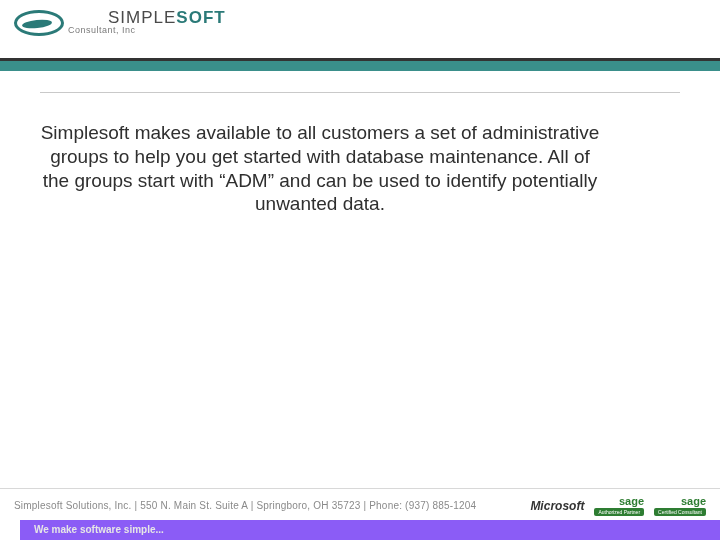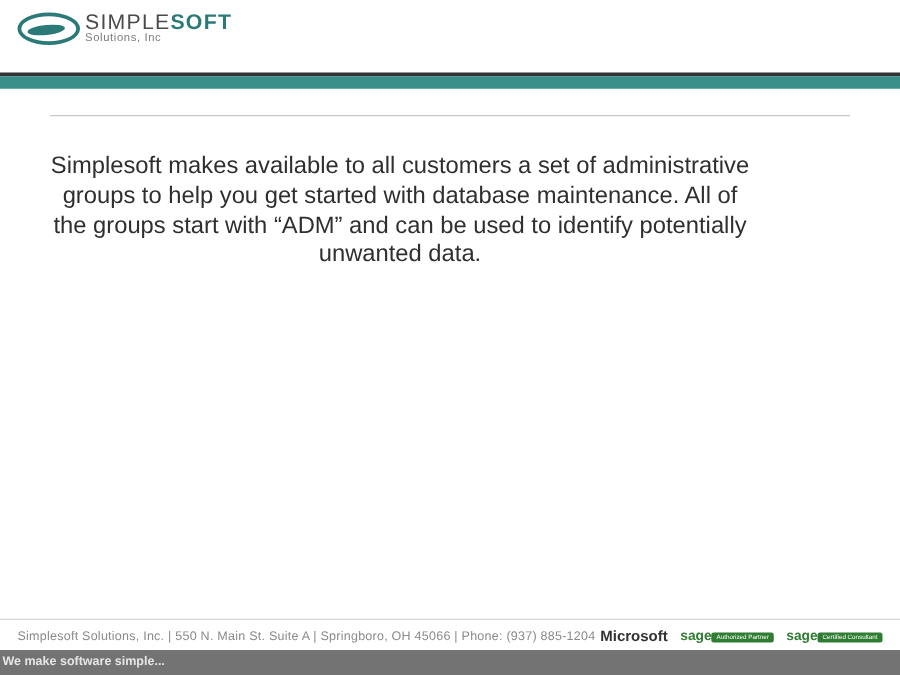--- a/index.html
+++ b/index.html
@@ -50,20 +50,21 @@
     transform: rotate(-6deg);
   }
   .logo-text {
     line-height: 1;
   }
   .logo-main {
     font-size: 17px;
     letter-spacing: 1px;
     color: #4a4a4a;
     font-weight: 400;
+    margin-left: 40px;
   }
   .logo-main b {
     color: #2b7a78;
     font-weight: 700;
   }
   .logo-sub {
     font-size: 9px;
     color: #7a7a7a;
     letter-spacing: 0.5px;
   }
@@ -123,76 +124,78 @@
     letter-spacing: 0.2px;
   }
   .footer-logos {
     display: flex;
     align-items: center;
     gap: 10px;
   }
   .ms-logo {
     font-size: 12px;
     font-weight: 700;
+    font-style: italic;
     color: #333;
   }
   .sage-badge {
     display: flex;
-    flex-direction: row;
-    align-items: center;
+    flex-direction: column;
+    align-items: flex-end;
   }
   .sage-name {
     font-size: 11px;
     font-weight: 700;
     color: #2e7d32;
   }
   .sage-tag {
     font-size: 5px;
     background: #2e7d32;
     color: #fff;
     padding: 1px 4px;
     border-radius: 2px;
     margin-top: 1px;
   }
   .footer-bar {
-    background: #737373;
+    background: #8b5cf6;
     color: #e6e6e6;
     font-size: 10px;
     font-weight: 700;
-    padding: 4px 14px 5px 2px;
+    padding: 4px 14px 5px 14px;
+    margin-left: 20px;
   }
 </style>
 </head>
 <body>
 
 <div class="header">
   <div class="logo">
     <div class="logo-mark">
       <div class="logo-oval"></div>
       <div class="logo-swoosh"></div>
     </div>
     <div class="logo-text">
       <div class="logo-main">
         <span>SIMPLE</span><b>SOFT</b>
       </div>
-      <div class="logo-sub">Solutions, Inc</div>
+      <div class="logo-sub">Consultant, Inc</div>
     </div>
   </div>
   <div class="rule-dark"></div>
   <div class="rule-teal"></div>
 </div>
 
 <div class="content">
   <div class="title-underline"></div>
   <div class="body-text">Simplesoft makes available to all customers a set of administrative groups to help you get started with database maintenance.  All of the groups start with “ADM” and can be used to identify potentially unwanted data.</div>
 </div>
 
 <div class="footer">
   <div class="footer-top">
-    <div class="footer-address">Simplesoft Solutions, Inc.   |   550 N. Main St. Suite A   |   Springboro, OH 45066   |   Phone: (937) 885-1204</div>
+    <div class="footer-address">Simplesoft Solutions, Inc.   |   550 N. Main St. Suite A   |   Springboro, OH 35723   |   Phone: (937) 885-1204</div>
     <div class="footer-logos">
       <div class="ms-logo">Microsoft</div>
       <div class="sage-badge">
         <div class="sage-name">sage</div>
         <div class="sage-tag">Authorized Partner</div>
       </div>
       <div class="sage-badge">
         <div class="sage-name">sage</div>
         <div class="sage-tag">Certified Consultant</div>
       </div>

